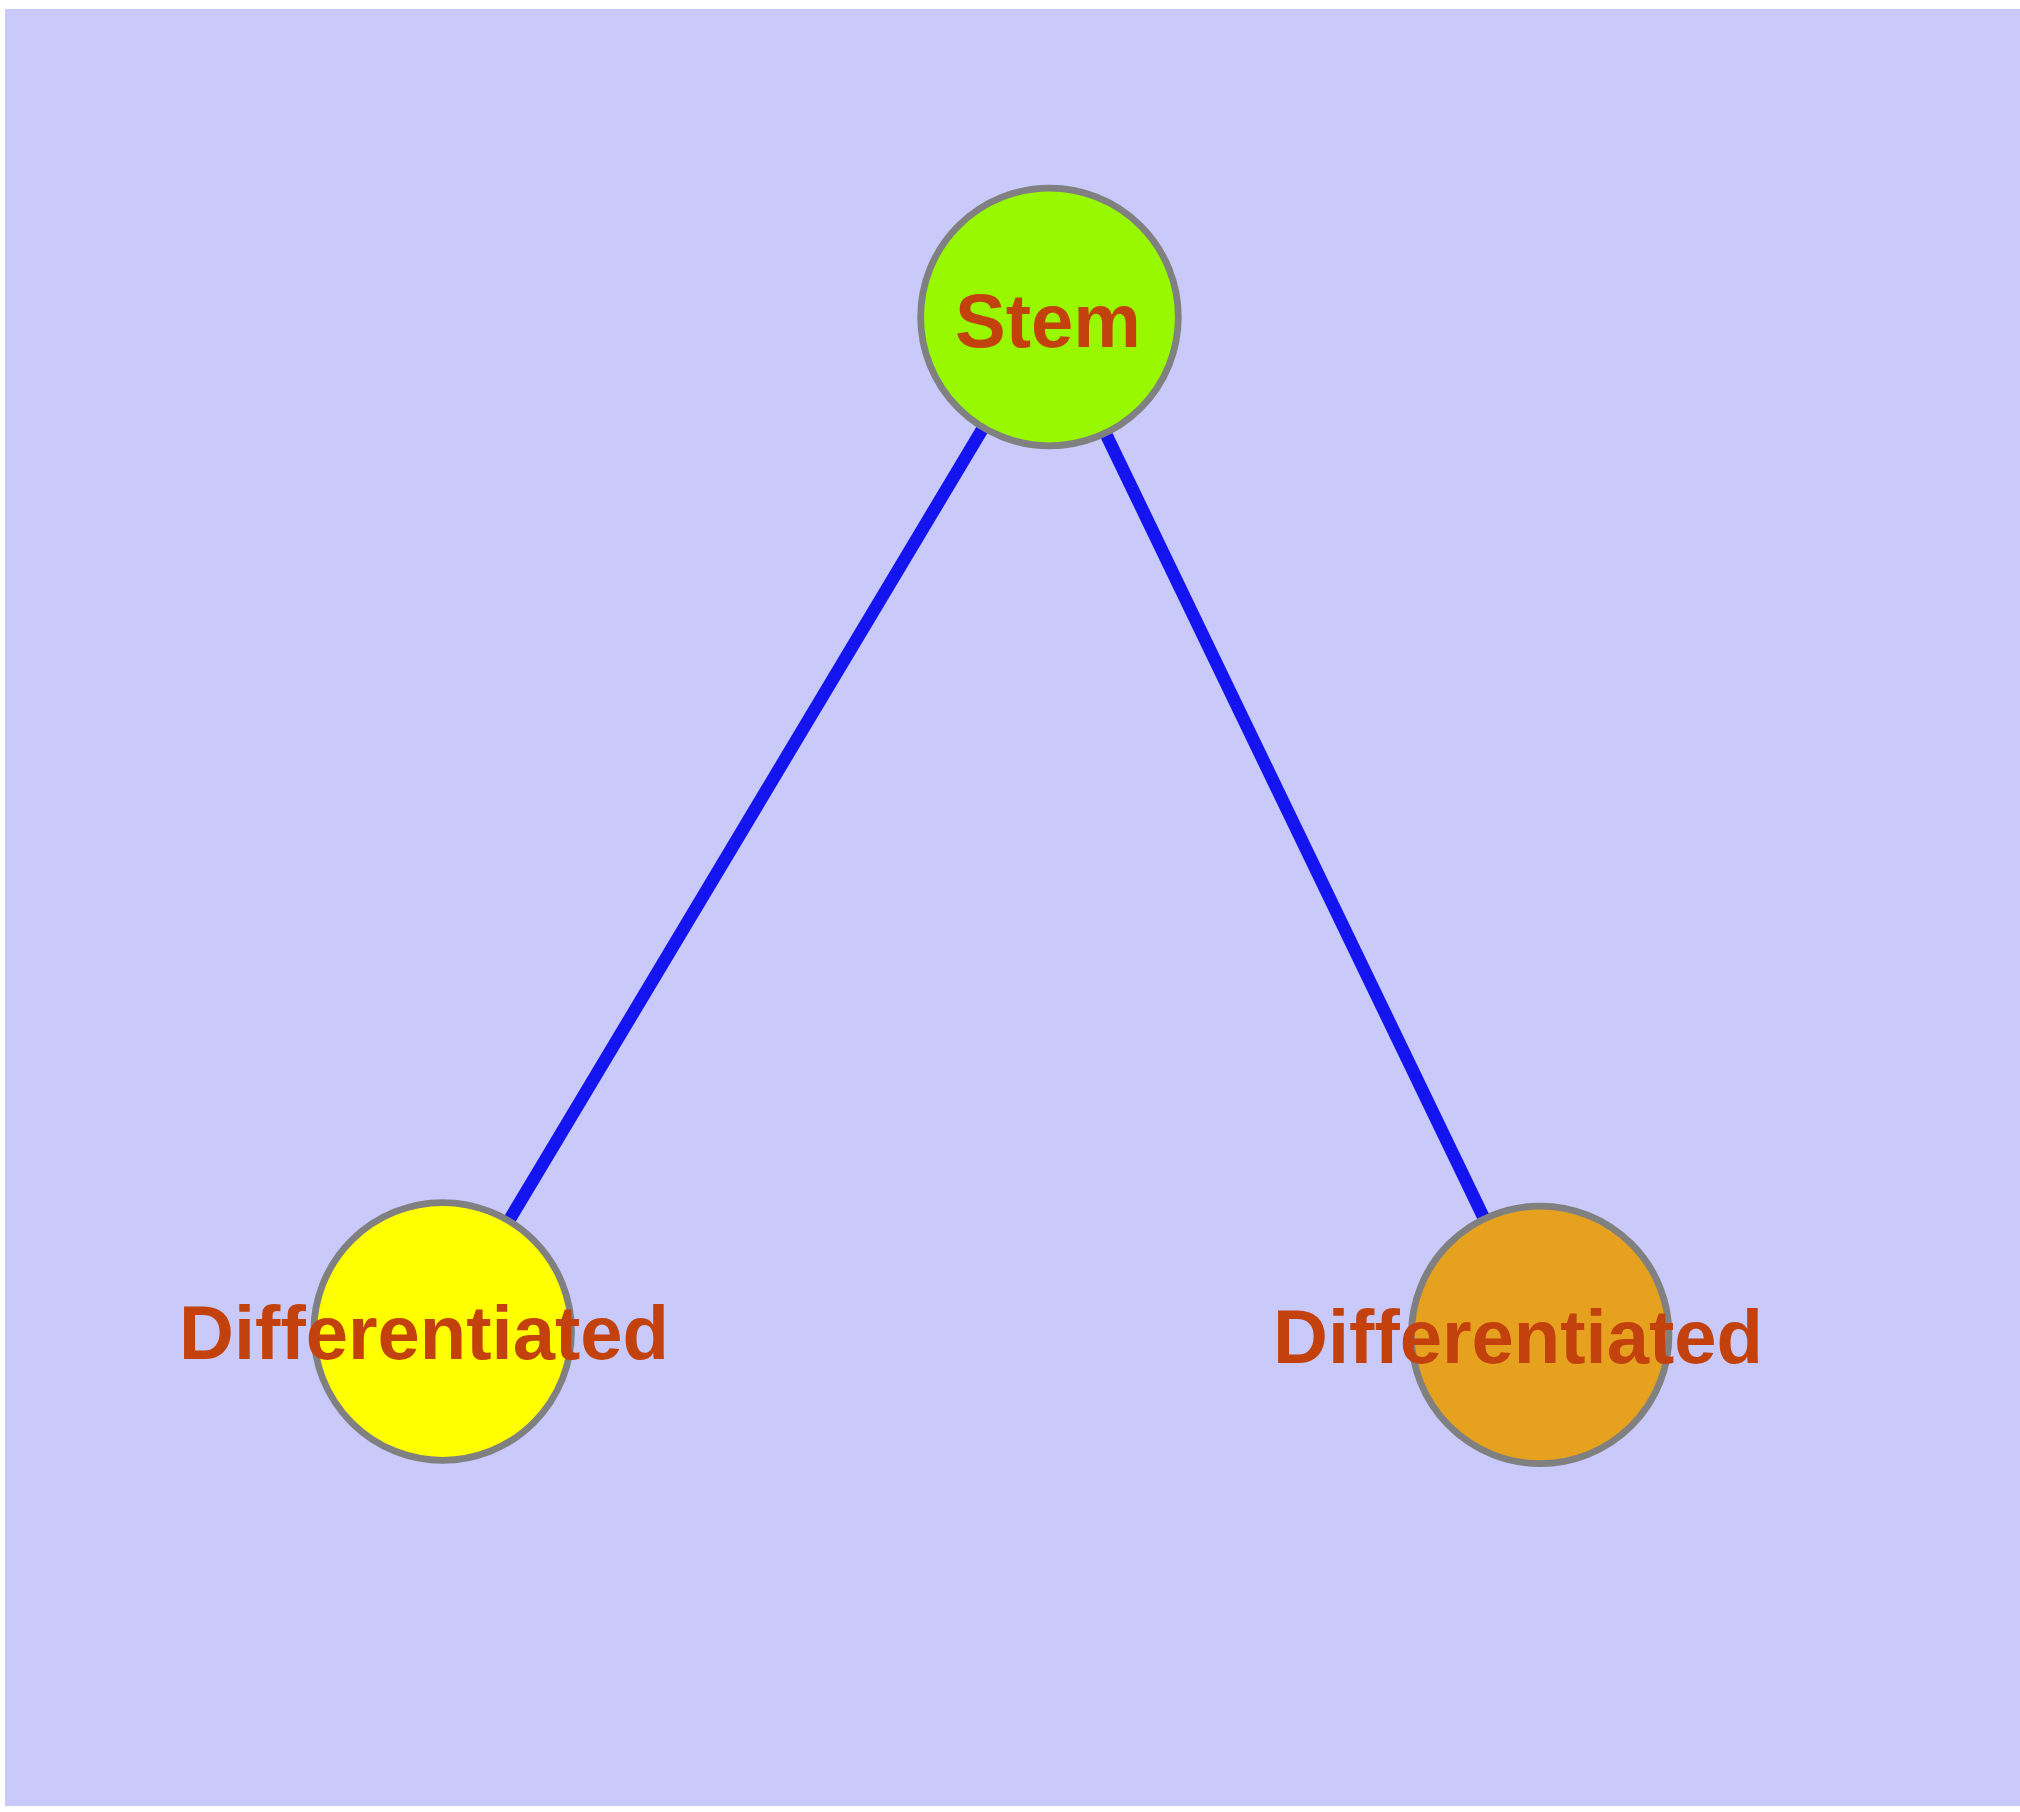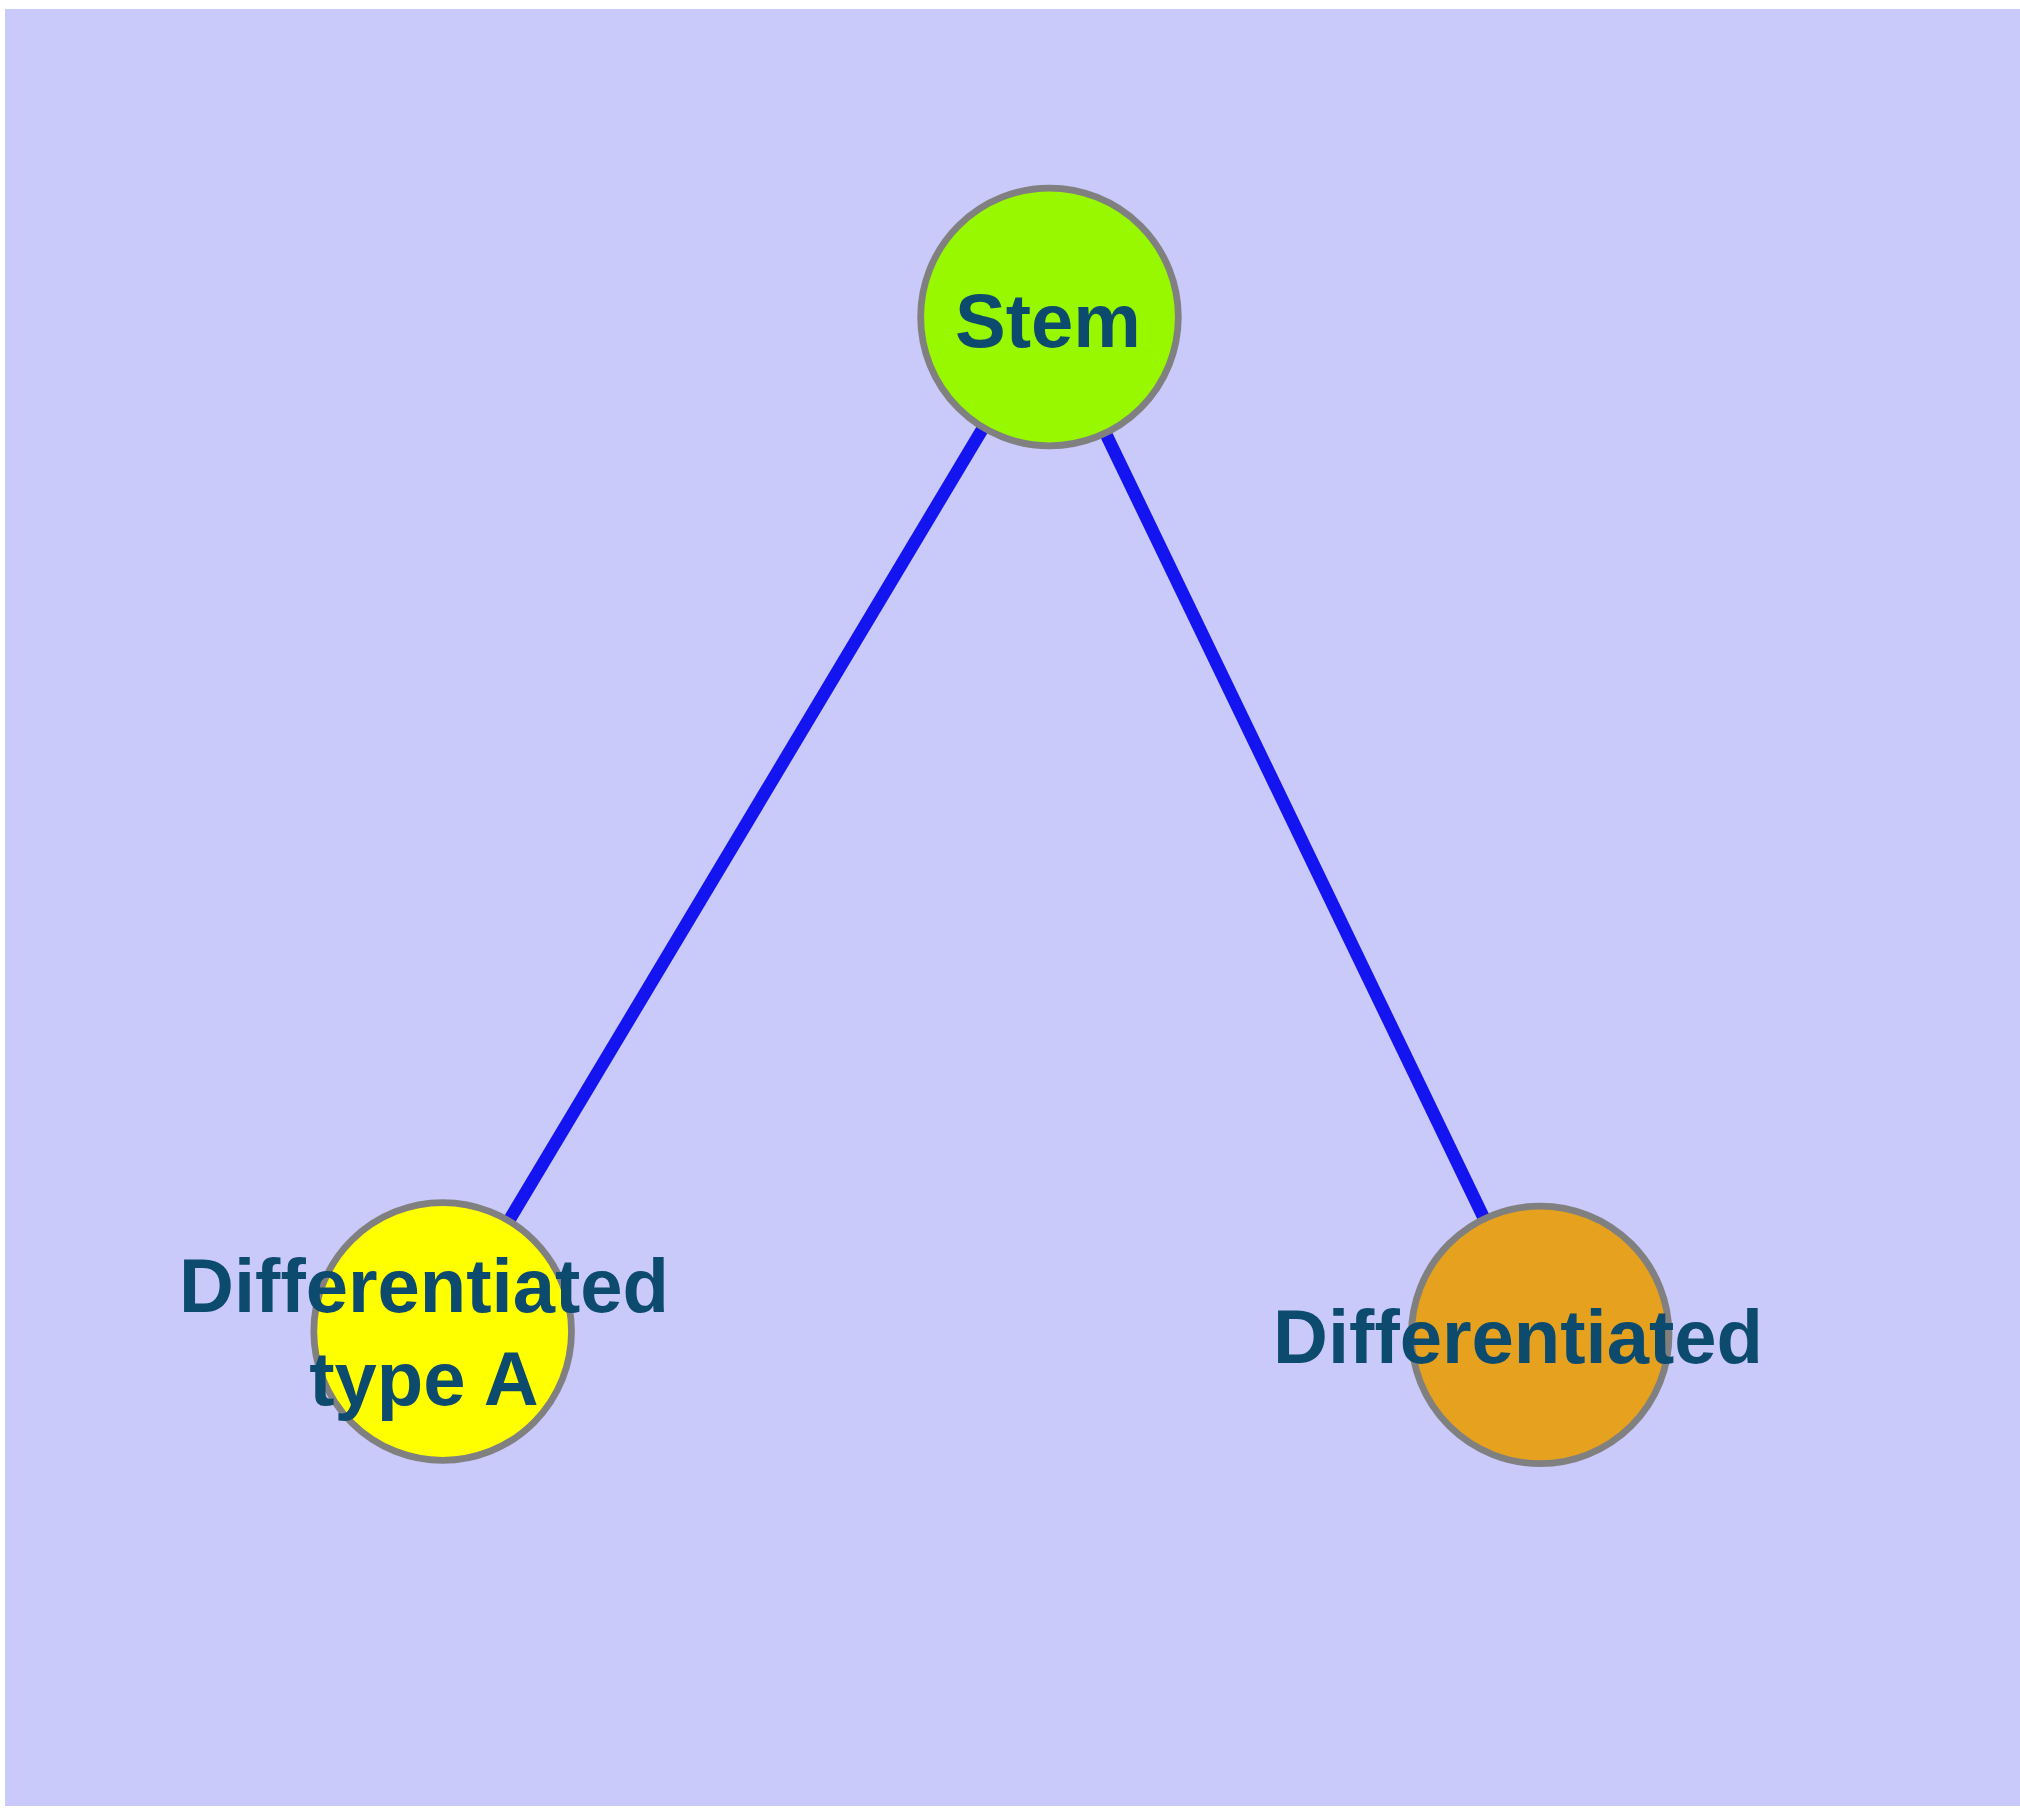--- a/index.html
+++ b/index.html
@@ -38,21 +38,21 @@
   .node-circle {
     stroke: #808080;
     stroke-width: 8;
   }
   .node-label {
     position: absolute;
     transform: translate(-50%, -50%);
     font-size: 76px;
     line-height: 93px;
     font-weight: 700;
-    color: #0c4a6e;
+    color: #c2410c;
     text-align: center;
     white-space: nowrap;
   }
   .node-label .line { display: block; }
 </style>
 </head>
 <body>
 
 <div class="stage">
 
@@ -66,21 +66,20 @@
     <circle class="node-circle" cx="522" cy="1571" r="152" fill="#ffff00"></circle>
     <circle class="node-circle" cx="1817" cy="1575" r="152" fill="#e6a11f"></circle>
   </svg>
 
   <div class="node-label" style="left:1048px; top:320px;">
     <span class="line">Stem</span>
   </div>
 
   <div class="node-label" style="left:424px; top:1332px;">
     <span class="line">Differentiated</span>
-    <span class="line">type A</span>
   </div>
 
   <div class="node-label" style="left:1518px; top:1336px;">
     <span class="line">Differentiated</span>
   </div>
 
 </div>
 
 
 </body></html>

